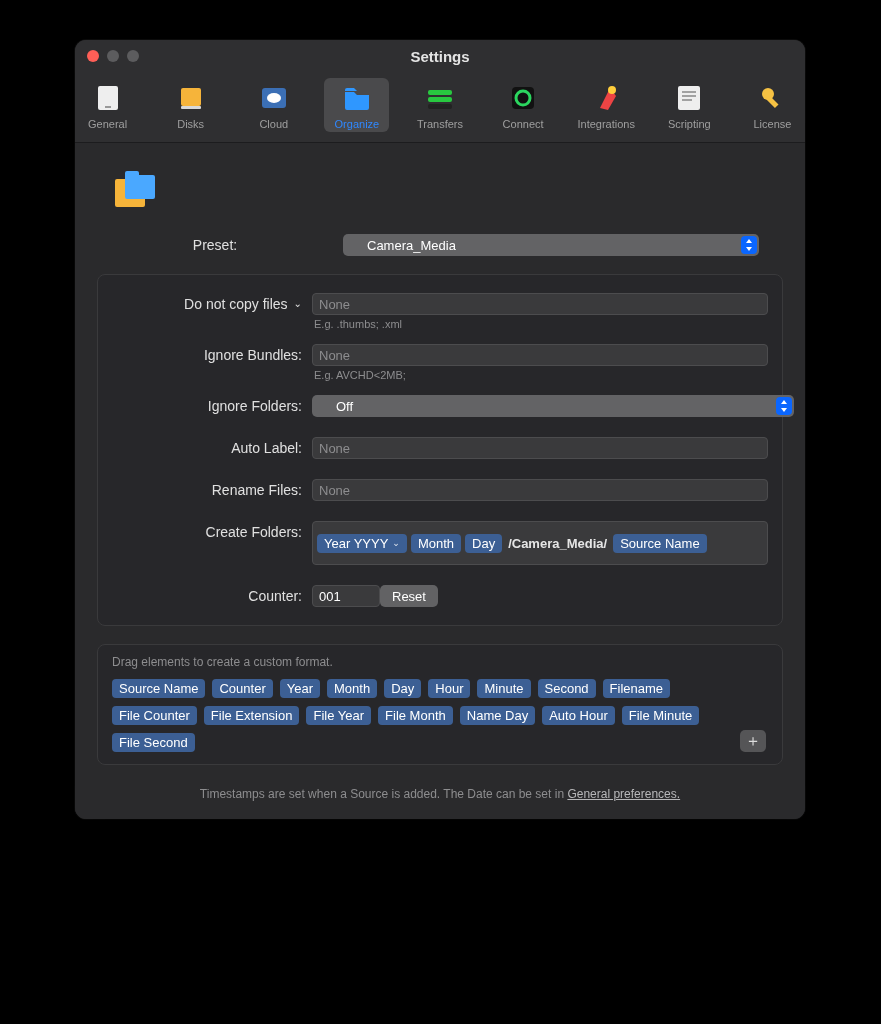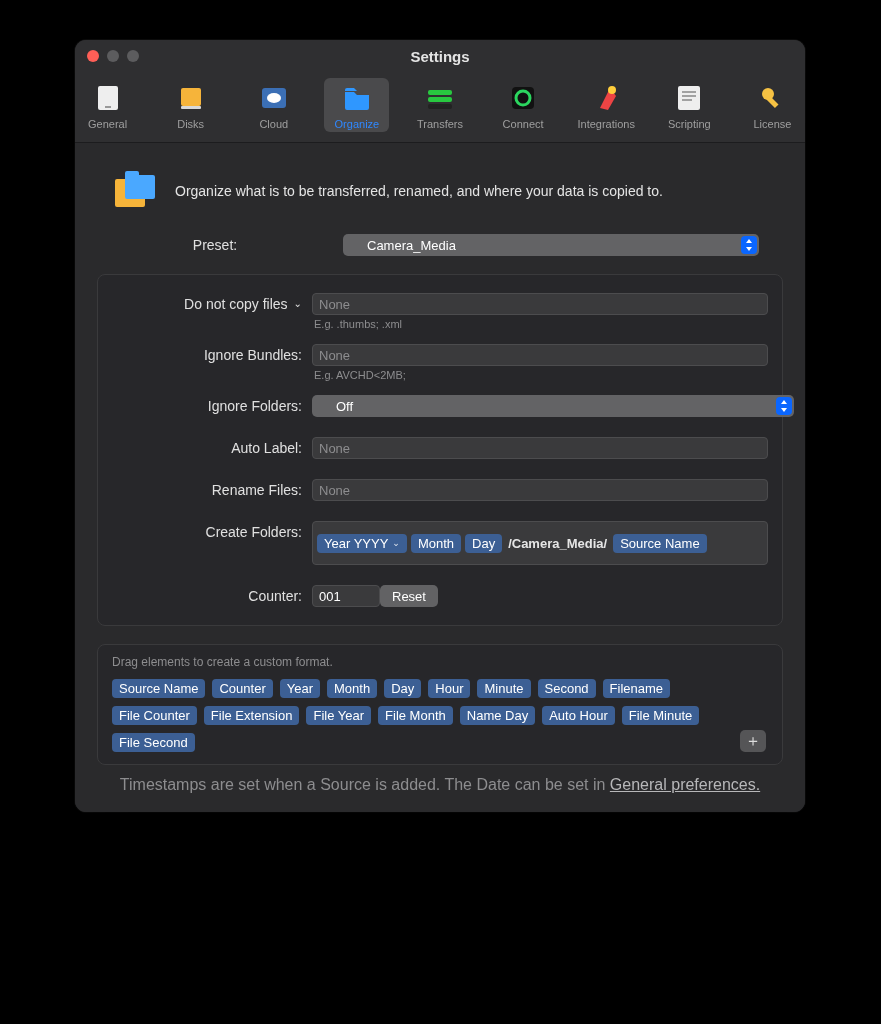--- a/index.html
+++ b/index.html
@@ -260,23 +260,23 @@
     display:flex;
     align-items:center;
     justify-content:center;
     color:#ddd;
     font-size:16px;
     font-weight:300;
   }
   .drag-panel { position: relative; }
   .footer {
     text-align: center;
-    font-size: 16px;
+    font-size: 12px;
     color: #8d8d8f;
-    margin-top: 11px;
+    margin-top: 22px;
   }
   .footer .link {
     text-decoration: underline;
     color: #b7b7b9;
   }
   
   .mini-chev { font-size:10px; margin-left:2px; }
 </style>
 </head>
 <body>
@@ -363,21 +363,20 @@
 
     <div class="intro">
       <span>
         <svg class="" width="44" height="40" viewBox="0 0 44 40">
           <rect x="0" y="14" width="30" height="24" rx="2" fill="#f6b43a"></rect>
           <rect x="0" y="10" width="14" height="8" rx="2" fill="#f6b43a"></rect>
           <rect x="10" y="6" width="30" height="24" rx="2" fill="#4aa8ff"></rect>
           <rect x="10" y="2" width="14" height="8" rx="2" fill="#4aa8ff"></rect>
         </svg>
       </span>
-      <div class="intro-text">Organize what is to be transferred, renamed, and where your data is copied to.</div>
     </div>
 
     <div class="preset-row">
       <div class="preset-label">Preset:</div>
       <div class="dropdown">
         <span>Camera_Media</span>
         <span class="dd-arrows">
           <svg viewBox="0 0 8 12">
               <path d="M4 0 L7 4 H1 Z M4 12 L1 8 H7 Z" fill="#fff"></path>
             </svg>

